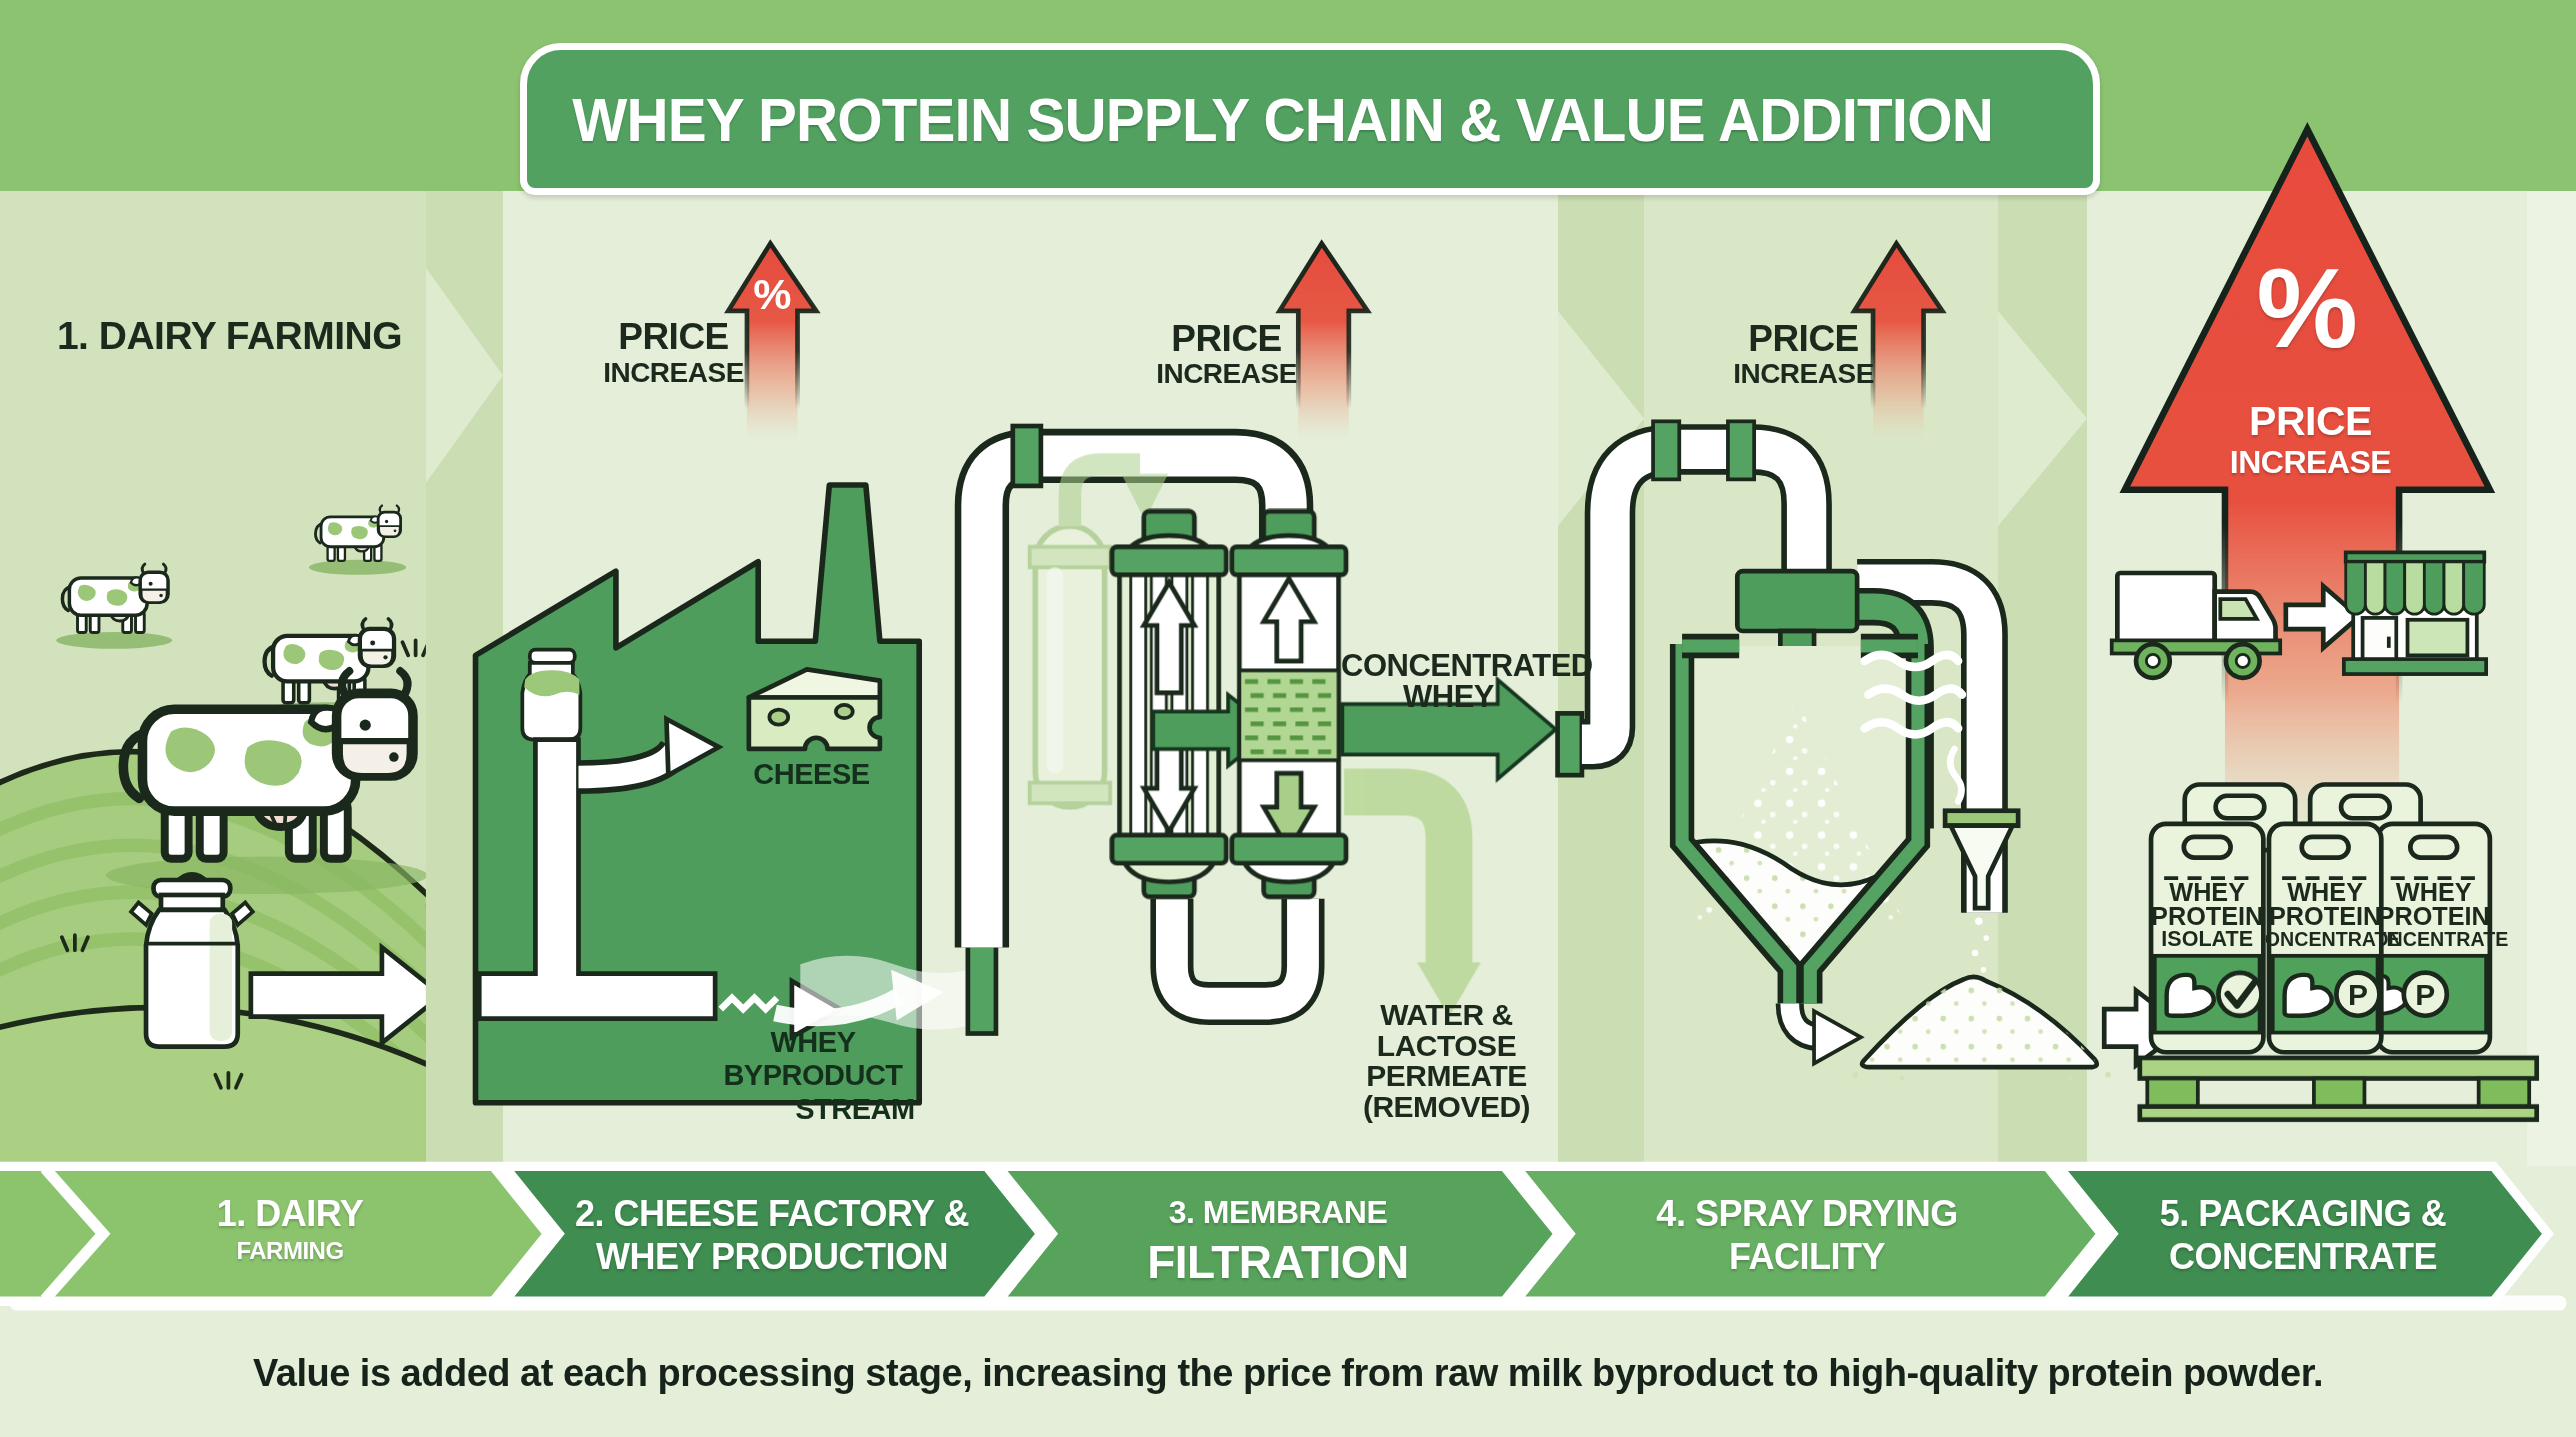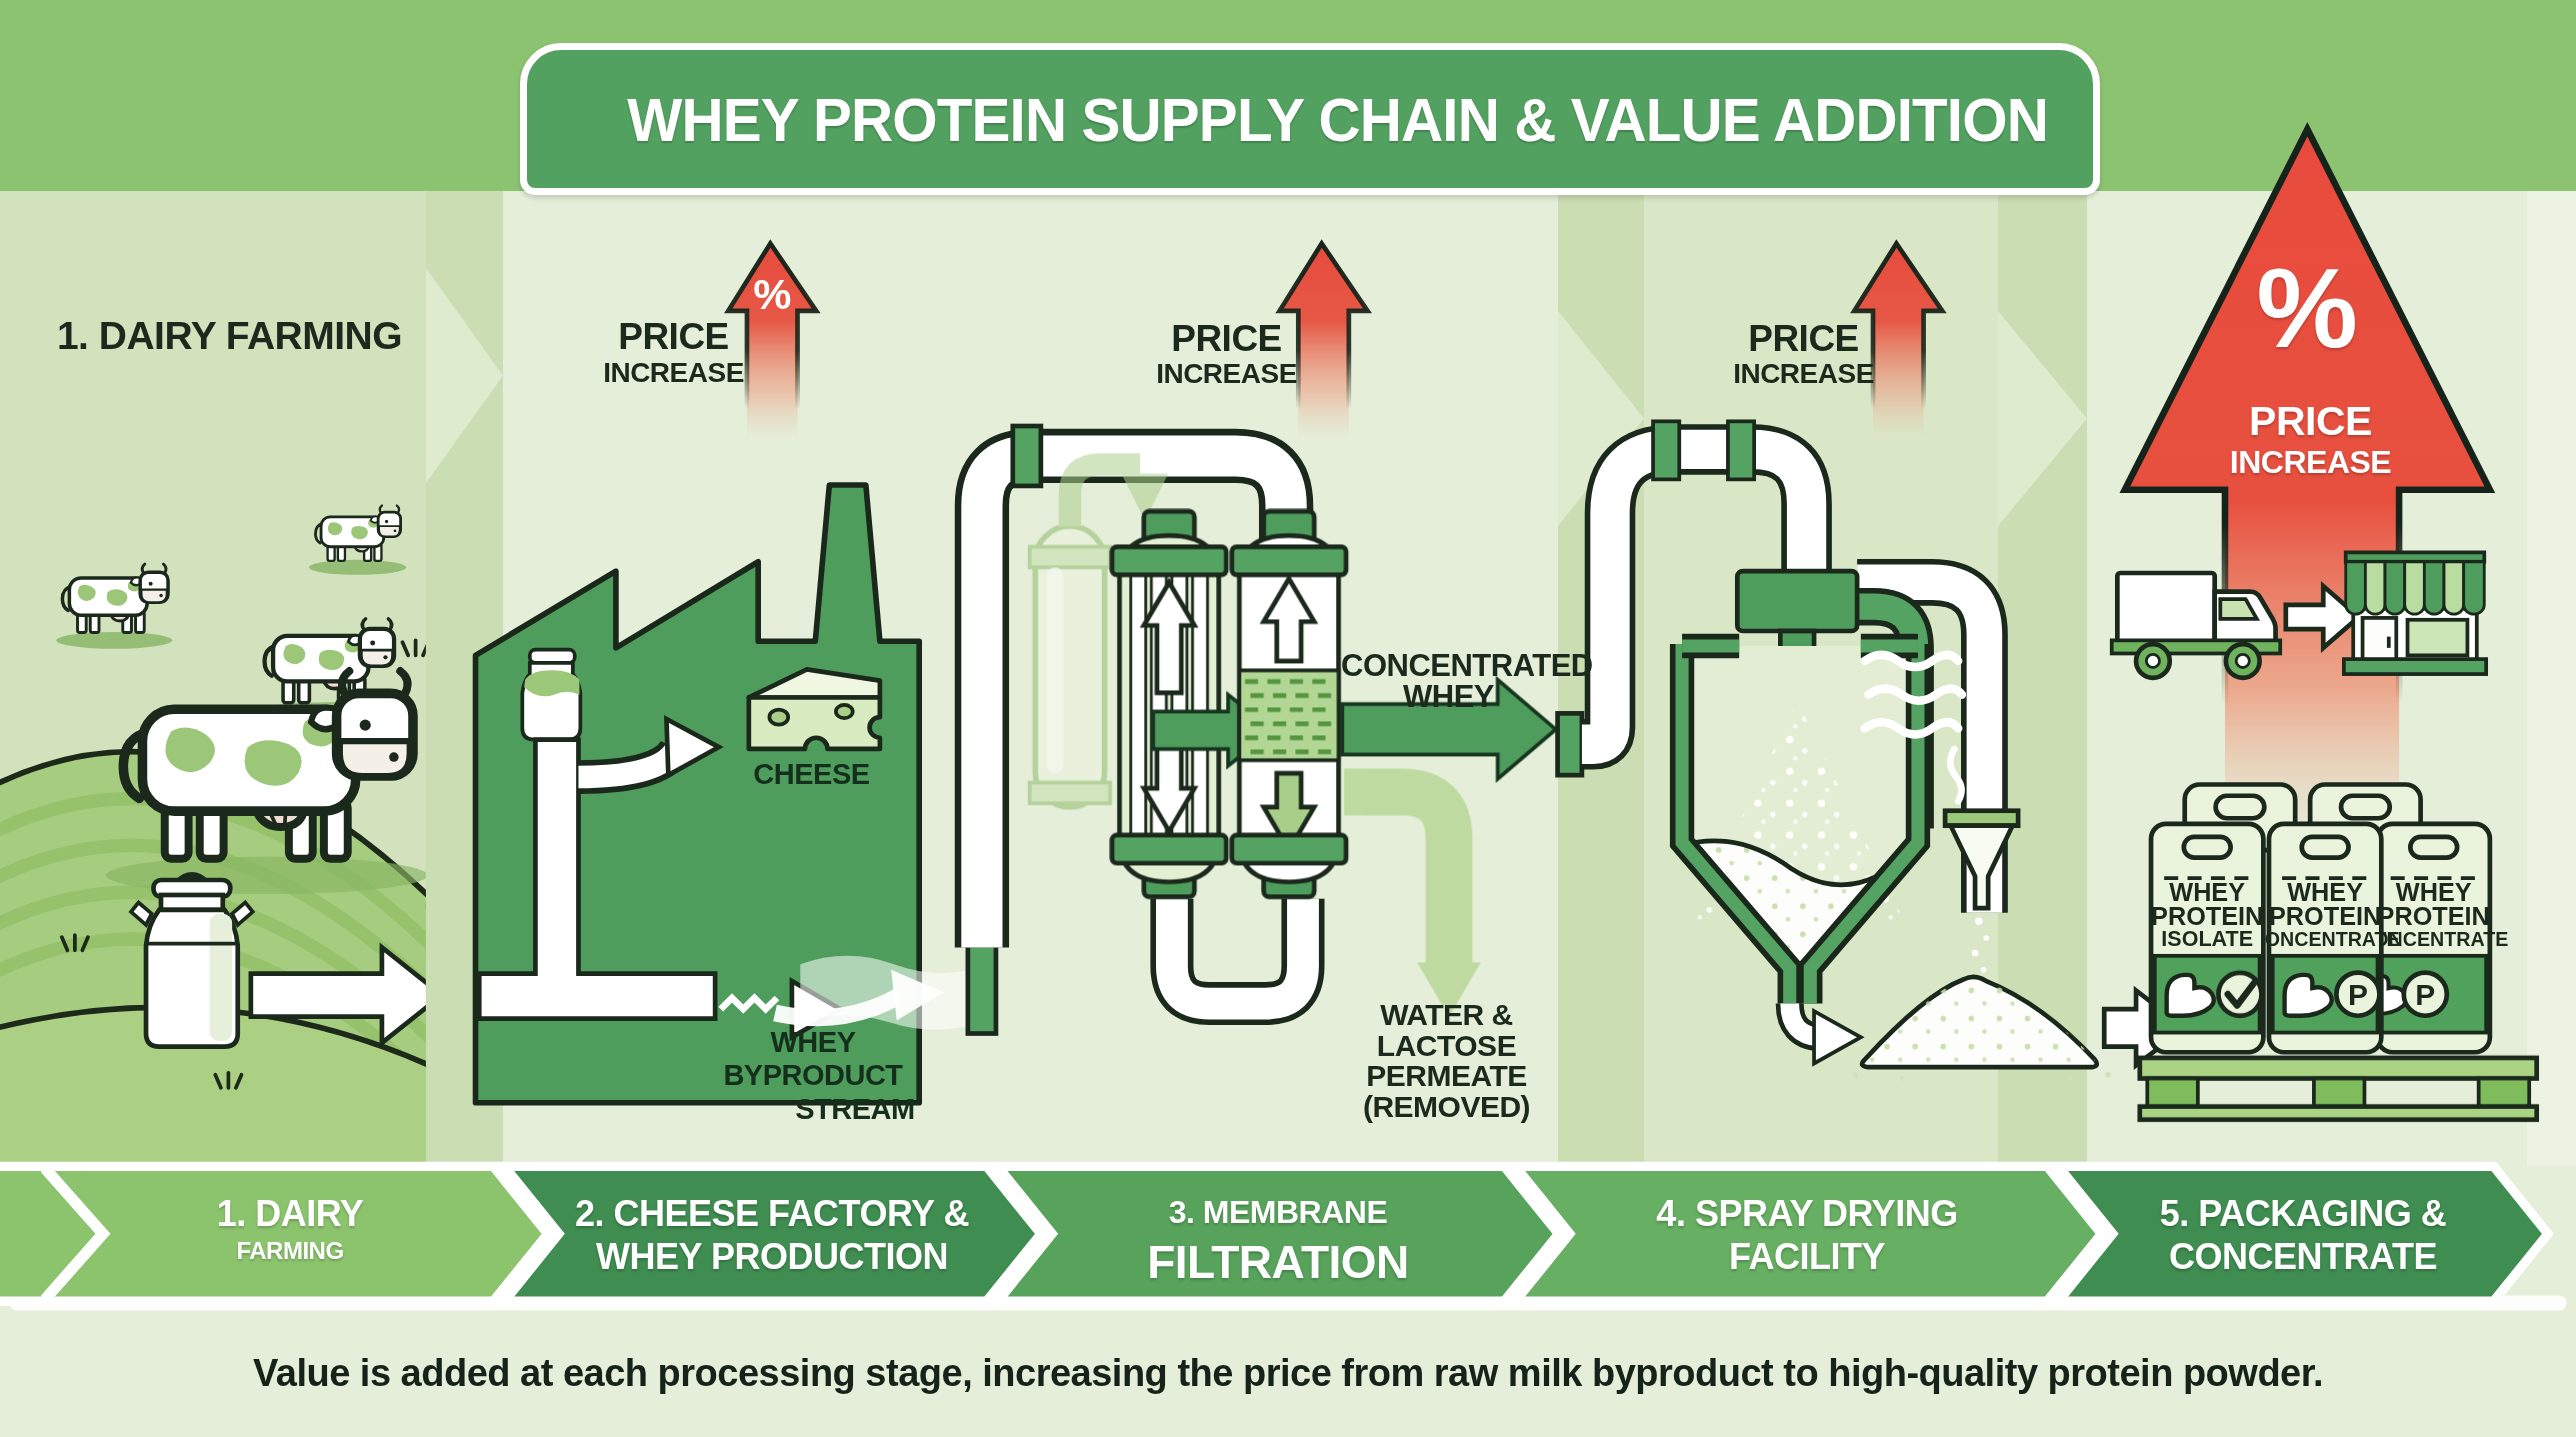--- a/index.html
+++ b/index.html
@@ -11,21 +11,21 @@
             clip-path:polygon(0 0,100% 50%,0 100%);}
   #illustration{position:absolute;left:0;top:0;width:2576px;height:1438px;}
   .lbl{position:absolute;font-weight:bold;color:#1C2A1E;text-align:center;
        letter-spacing:-0.5px;white-space:nowrap;line-height:1;}
   .wlbl{position:absolute;font-weight:bold;color:#FFFFFF;text-align:center;
         letter-spacing:-0.5px;white-space:nowrap;line-height:1;
         text-shadow:0 1.9px 2.8px rgba(0,0,0,0.22);}
   #title-banner{position:absolute;left:520px;top:43px;width:1580px;height:152px;
         background:#52A161;border:7.5px solid #FFFFFF;box-sizing:border-box;
         border-radius:41px 41px 15px 15px;display:flex;align-items:center;
-        justify-content:flex-end;box-shadow:0 2.8px 5.6px rgba(0,0,0,0.15);}
+        justify-content:flex-start;box-shadow:0 2.8px 5.6px rgba(0,0,0,0.15);}
   #title-banner span{color:#FFFFFF;font-weight:bold;font-size:62px;
         letter-spacing:-0.9px;transform:scaleX(0.94);white-space:nowrap;
         text-shadow:0 1.9px 1.9px rgba(0,0,0,0.2);}
   .caption{position:absolute;left:0;top:1352px;width:2576px;text-align:center;
         font-weight:bold;font-size:38px;color:#16231A;letter-spacing:-0.5px;}
 </style>
 </head>
 <body>
 
 <div class="abs" style="left:0;top:0;width:2576px;height:191px;background:#8CC371;"></div>

